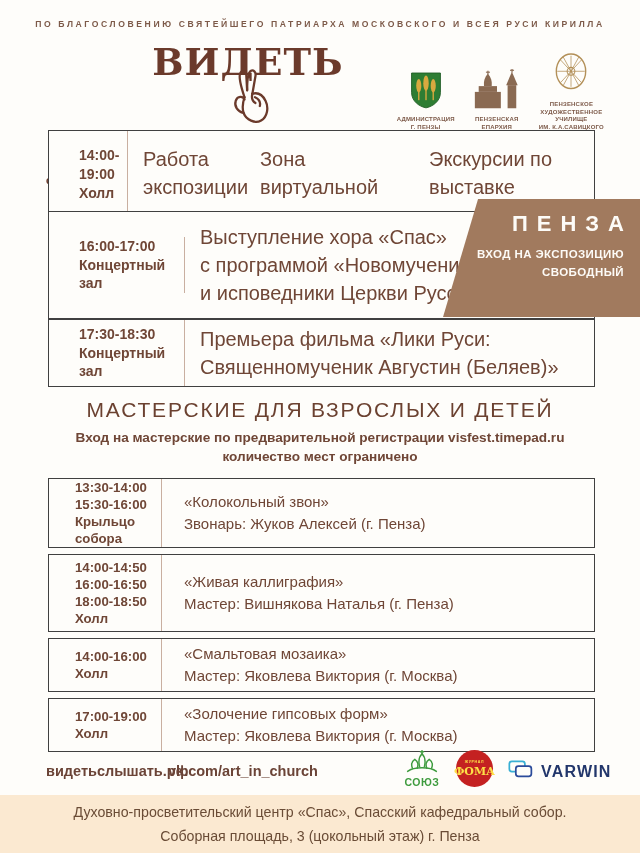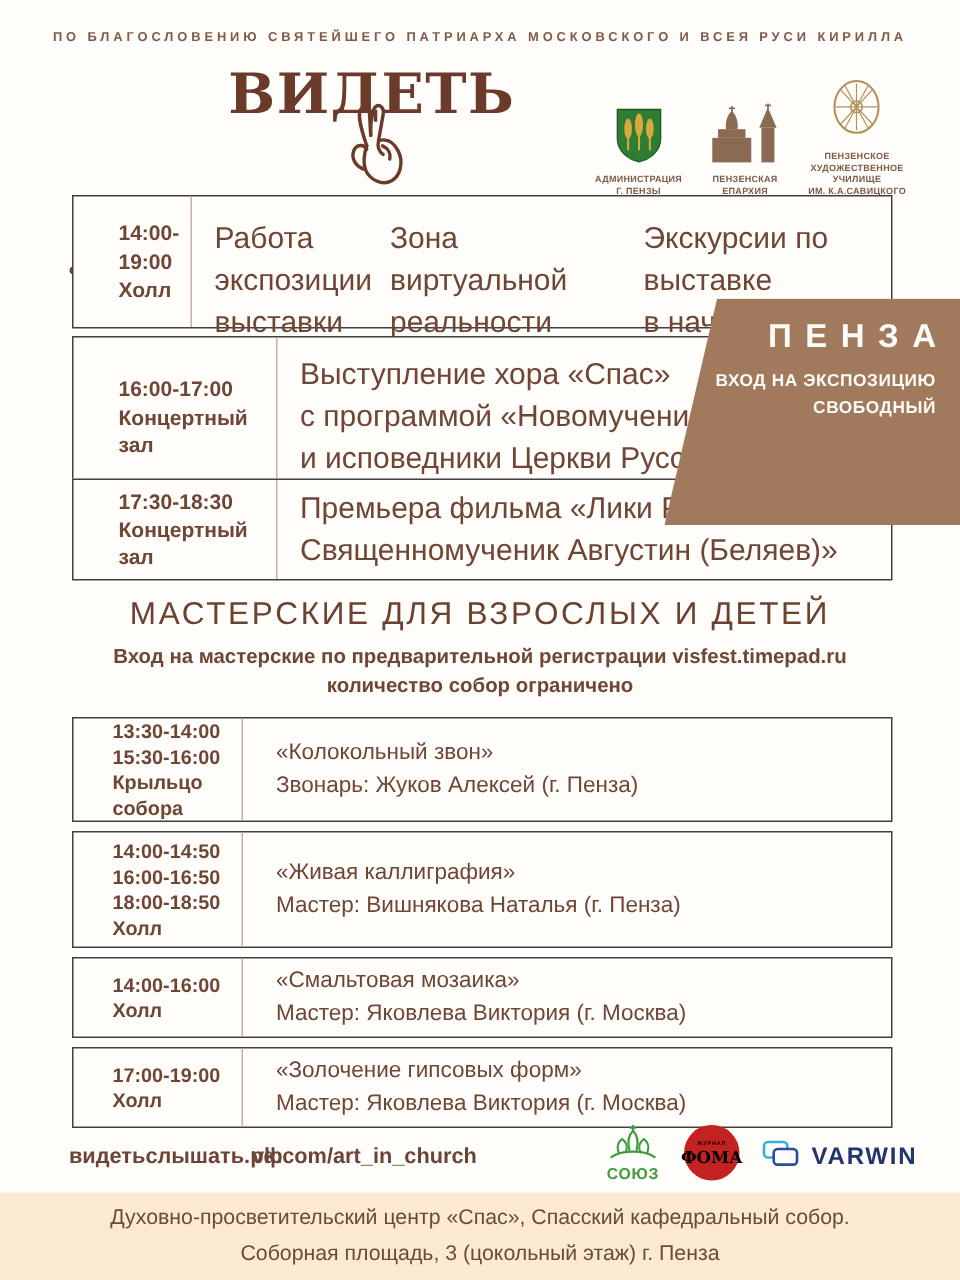--- a/index.html
+++ b/index.html
@@ -56,31 +56,31 @@
     flex:1; display:flex; align-items:center;
     font-size:20px; line-height:1.4; color:#6F4636;
   }
   .t1 .tcell-body { padding-left:15px; }
   .t2 .tcell-body { padding-left:22px; font-size:15px; line-height:1.45; }
   .row1-cols { display:flex; align-items:flex-start; gap:17px; padding-top:14px; height:100%; }
   .row1-cols .c { line-height:1.4; }
 
   .t1r1 { top:130px; height:89px; }
   .t1r1 .tcell-body { align-items:flex-start; }
-  .t1r2 { top:224px; height:108px; }
+  .t1r2 { top:211px; height:108px;align-items:center; }
   .t1r3 { top:319px; height:68px; }
 
   .t2r1 { top:478px; height:70px; }
   .t2r2 { top:554px; height:78px; }
   .t2r3 { top:638px; height:54px; }
   .t2r4 { top:698px; height:54px; }
 
   
   .badge {
-    position:absolute; left:443px; top:199px; width:197px; height:151px;
+    position:absolute; left:443px; top:199px; width:197px; height:118px;
     background:#A17A5E; z-index:5;
     clip-path:polygon(17.8% 0, 100% 0, 100% 100%, 0 100%);
     display:flex; flex-direction:column; align-items:flex-end;
     padding:12px 16px 0 0; color:#FDFBF7;
   }
   .badge-city { font-size:22px; font-weight:700; letter-spacing:9px; margin-right:-9px; }
   .badge-date { font-size:28px; font-weight:700; margin-top:3px; }
   .badge-note { font-size:11.5px; font-weight:700; letter-spacing:0.4px; margin-top:8px; line-height:1.6; text-align:right; }
 
   
@@ -98,21 +98,21 @@
   }
 
   
   .f-site { position:absolute; top:763px; left:46px; font-size:14.5px; font-weight:700; color:#6B4437; }
   .f-vk   { position:absolute; top:763px; left:168px; font-size:14.5px; font-weight:700; color:#6B4437; }
   .sp-soyuz { position:absolute; top:749px; left:402px; width:40px; text-align:center; }
   .sp-soyuz-label { font-size:10.5px; font-weight:700; color:#3E9B3E; letter-spacing:0.5px; margin-top:-1px; }
   .sp-foma {
     position:absolute; top:750px; left:456px; width:37px; height:37px; border-radius:50%;
     background:#C42121; display:flex; flex-direction:column; align-items:center; justify-content:center;
-    color:#000000;
+    color:#fde047;
   }
   .sp-foma-top { font-size:3.6px; letter-spacing:0.6px; font-weight:700; }
   .sp-foma-label { font-family:"DejaVu Serif", serif; font-size:11px; font-weight:700; margin-top:1px; }
   .sp-varwin { position:absolute; top:760px; left:508px; display:flex; align-items:center; gap:7px; }
   .sp-varwin-label { font-size:16px; font-weight:700; letter-spacing:1.2px; color:#22366B; }
 
   
   .bottom-bar {
     position:absolute; top:795px; left:0; width:640px; height:58px;
     background:#FBE9D1; display:flex; flex-direction:column;
@@ -238,21 +238,21 @@
 
 <div class="badge">
   <div class="badge-city">ПЕНЗА</div>
   <div class="badge-note">
     <span>ВХОД НА ЭКСПОЗИЦИЮ</span><br><span>СВОБОДНЫЙ</span>
   </div>
 </div>
 
 <div class="ws-title">МАСТЕРСКИЕ ДЛЯ ВЗРОСЛЫХ И ДЕТЕЙ</div>
 <div class="ws-reg1">Вход на мастерские по предварительной регистрации visfest.timepad.ru</div>
-<div class="ws-reg2">количество собор ограничено</div>
+<div class="ws-reg2">количество мест ограничено</div>
 
 <div class="trow t2 t2r1">
   <div class="tcell-time pre">13:30-14:00
 15:30-16:00
 Крыльцо собора</div>
   <div class="tcell-body pre">«Колокольный звон»
 Звонарь: Жуков Алексей (г. Пенза)</div>
 </div>
 <div class="trow t2 t2r2">
   <div class="tcell-time pre">14:00-14:50

